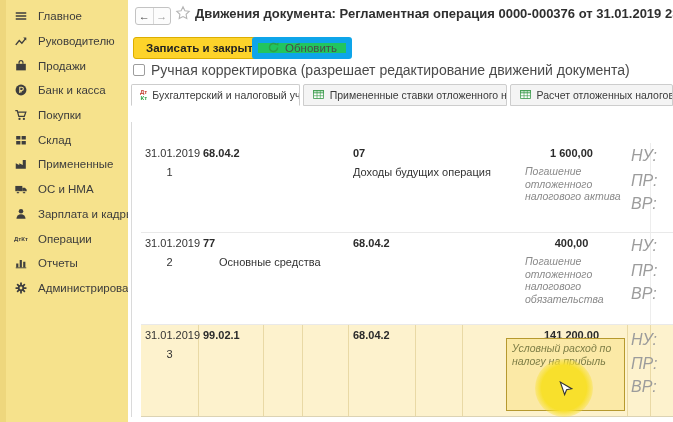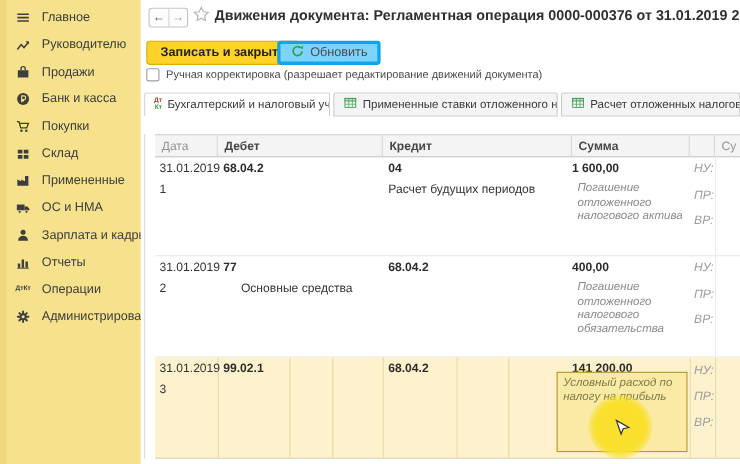--- a/index.html
+++ b/index.html
@@ -32,29 +32,29 @@
   .navbtn.fwd { color:#9a9a9a; }
   .star { position:absolute; left:47px; top:5px; cursor:pointer; }
   .title { position:absolute; left:67px; top:6px; right:0; font-size:13px;
     font-weight:bold; color:#2f2f2f; white-space:nowrap; overflow:hidden; }
 
   .btn-save { position:absolute; left:5px; top:37px; height:22px;
     padding:0 12px; background:#fdd32a; border:1px solid #dcae00;
     border-radius:3px; font-size:11.5px; font-weight:bold; color:#222;
     cursor:pointer; display:flex; align-items:center; }
   .btn-refresh { position:absolute; left:124px; top:37px; height:22px;
-    padding:0 9px; background:#7dd3fc; border:3px solid #0ea5e9;
+    padding:0 9px; background:#22c55e; border:6px solid #0ea5e9;
     border-radius:3px; font-size:11.5px; color:#4a4a4a; cursor:pointer;
     display:flex; align-items:center; gap:5px; }
 
   .chk-row { position:absolute; left:5px; top:62px; display:flex;
     align-items:center; gap:6px; }
   .chk { width:12px; height:12px; background:#fff; border:1px solid #9d9d9d;
     border-radius:2px; cursor:pointer; }
-  .chk-lbl { font-size:10px; color:#4a4a4a; }
+  .chk-lbl { font-size:14px; color:#4a4a4a; }
 
   
   .tabs { position:absolute; left:3px; top:84px; right:0; height:22px;
     display:flex; gap:3px; }
   .tab { height:22px; display:flex; align-items:center; gap:5px;
     padding:0 8px; font-size:10.5px; color:#3a3a3a; white-space:nowrap;
     overflow:hidden; border:1px solid #cdcdcd; border-radius:2px 2px 0 0;
     background:#f4f4f4; cursor:pointer; }
   .tab.active { background:#fff; border-bottom-color:#fff; font-weight:normal; }
   .dtkt { font-size:6px; line-height:6px; font-weight:bold; width:14px; }
@@ -82,25 +82,25 @@
   .rowb { position:absolute; left:0; width:532px; cursor:pointer; }
   .rowb.r1 { top:21px; height:90px; border-bottom:1px solid #e9e9e9; }
   .rowb.r2 { top:111px; height:92px; border-bottom:1px solid #e9e9e9; }
   .rowb.r3 { top:203px; height:92px; background:#fdf2cd;
     border-bottom:1px solid #dcd3b4; }
   .rowb .vsep { position:absolute; top:0; bottom:0; width:0;
     border-left:1px solid #ededed; }
   .rowb.r3 .vsep { border-left:1px solid rgba(182,153,60,.28); }
   .cell { position:absolute; font-size:11px; color:#333; white-space:nowrap; }
   .b { font-weight:bold; color:#2b2b2b; }
-  .num { text-align:left; }
+  .num { text-align:center; }
   .desc { font-style:italic; color:#8a8a8a; font-size:10.5px;
     line-height:12.5px; white-space:normal; }
   .flag { position:absolute; left:490px; font-style:italic; color:#9c9c9c;
-    font-size:11px; }
+    font-size:16px; }
 
   .fcell { position:absolute; left:365px; top:13px; width:119px; height:73px;
     background:#fbe9a6; border:1px solid #b6992f; padding:3px 5px;
     cursor:pointer; }
   .fcell .desc { color:#7d7d46; }
   .halo { position:absolute; left:28px; top:20px; width:58px; height:58px;
     border-radius:50%;
     background:radial-gradient(circle,#f8e02c 0%,#f8e02c 55%,rgba(248,224,44,0) 78%); }
   .cursor { position:absolute; left:52px; top:42px; }
 </style>
@@ -196,35 +196,35 @@
         <span class="ic">
             <svg width="14" height="14" viewBox="0 0 16 16">
               <circle cx="8" cy="4.8" r="2.6" fill="#3e3e3e"></circle>
               <path d="M2.8 13.5a5.2 5.2 0 0 1 10.4 0z" fill="#3e3e3e"></path>
             </svg>
           </span>
         <span class="lbl">Зарплата и кадры</span>
       </div>
 
       <div class="sb-item">
-        <span class="ic">
-            <svg width="14" height="14" viewBox="0 0 16 16">
-              <path d="M2.5 8.5H5v4.5H2.5zM6.5 4.5H9v8.5H6.5zM10.5 6.5H13v6.5h-2.5z" fill="#3e3e3e"></path>
-              <path d="M2 13.5h12" stroke="#3e3e3e" stroke-width="1"></path>
-            </svg>
-          </span>
-        <span class="lbl">Отчеты</span>
-      </div>
-
-      <div class="sb-item">
         <span class="ic dtkt">
             <span class="dt" style="color:#3e3e3e">Дт</span>
             <span class="kt" style="color:#3e3e3e">Кт</span>
           </span>
         <span class="lbl">Операции</span>
+      </div>
+
+      <div class="sb-item">
+        <span class="ic">
+            <svg width="14" height="14" viewBox="0 0 16 16">
+              <path d="M2.5 8.5H5v4.5H2.5zM6.5 4.5H9v8.5H6.5zM10.5 6.5H13v6.5h-2.5z" fill="#3e3e3e"></path>
+              <path d="M2 13.5h12" stroke="#3e3e3e" stroke-width="1"></path>
+            </svg>
+          </span>
+        <span class="lbl">Отчеты</span>
       </div>
 
 
       <div class="sb-item">
         <span class="ic">
             <svg width="14" height="14" viewBox="0 0 16 16">
               <g fill="#3e3e3e">
                 <rect x="7" y="1.5" width="2" height="13" rx="1"></rect>
                 <rect x="7" y="1.5" width="2" height="13" rx="1" transform="rotate(45 8 8)"></rect>
                 <rect x="7" y="1.5" width="2" height="13" rx="1" transform="rotate(90 8 8)"></rect>
@@ -287,36 +287,28 @@
               <rect x="2" y="3" width="12" height="3" fill="#bfe3c6" stroke="#3a9a4a"></rect>
               <path d="M6.2 3v10M10.2 3v10M2 9.5h12" stroke="#3a9a4a" stroke-width=".8"></path>
             </svg></span>
         <span>Расчет отложенных налоговых акт</span>
       </div>
     </div>
 
     <div class="formline"></div>
     <div class="grid">
 
-      <div class="ghead">
-        <div class="hc c-date">Дата</div>
-        <div class="hc c-debit">Дебет</div>
-        <div class="hc c-credit">Кредит</div>
-        <div class="hc c-sum">Сумма</div>
-        <div class="hc c-flags"></div>
-        <div class="hc c-su">Су</div>
-      </div>
 
       <div class="rowb r1">
         <div class="vsep" style="left:509px"></div>
         <div class="cell" style="left:4px; top:4px;">31.01.2019</div>
         <div class="cell num" style="left:4px; top:23px; width:49px;">1</div>
         <div class="cell b" style="left:62px; top:4px;">68.04.2</div>
-        <div class="cell b" style="left:212px; top:4px;">04</div>
-        <div class="cell" style="left:212px; top:23px;">Расчет будущих периодов</div>
+        <div class="cell b" style="left:212px; top:4px;">07</div>
+        <div class="cell" style="left:212px; top:23px;">Доходы будущих операция</div>
         <div class="cell b num" style="left:379px; top:4px; width:103px;">1 600,00</div>
         <div class="cell desc" style="left:384px; top:22px; width:97px;">Погашение отложенного налогового актива</div>
         <div class="flag" style="top:4px;">НУ:</div>
         <div class="flag" style="top:29px;">ПР:</div>
         <div class="flag" style="top:52px;">ВР:</div>
       </div>
 
       <div class="rowb r2">
         <div class="vsep" style="left:509px"></div>
         <div class="cell" style="left:4px; top:4px;">31.01.2019</div>

